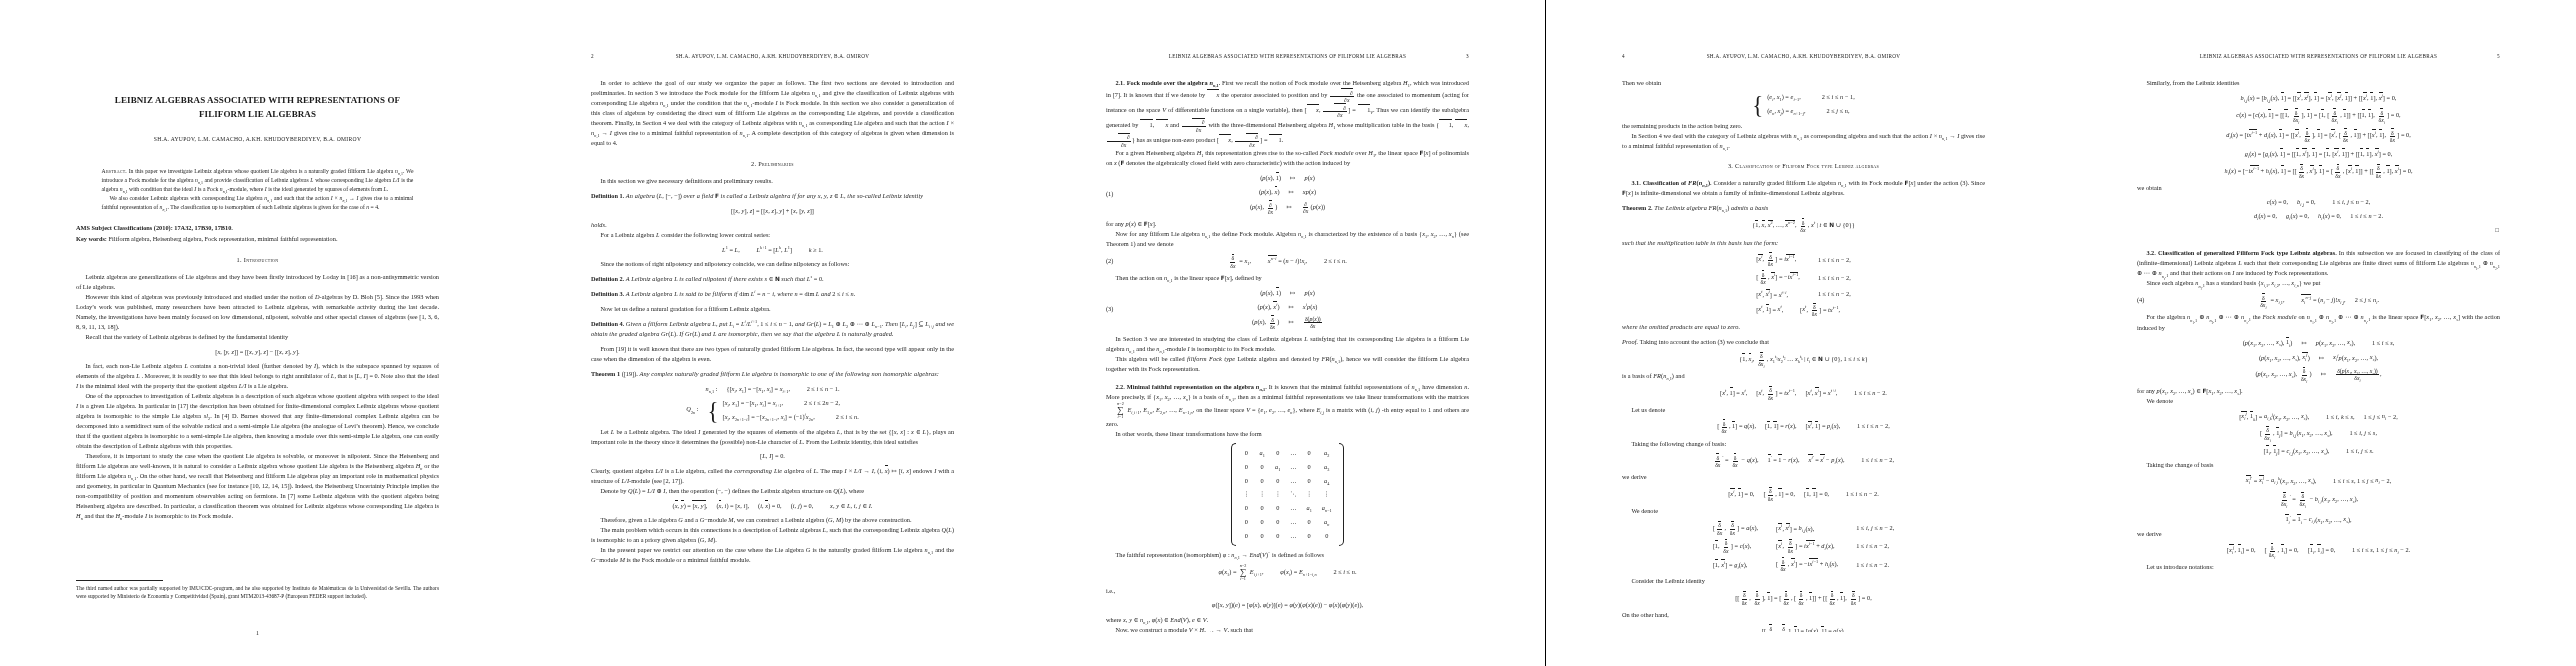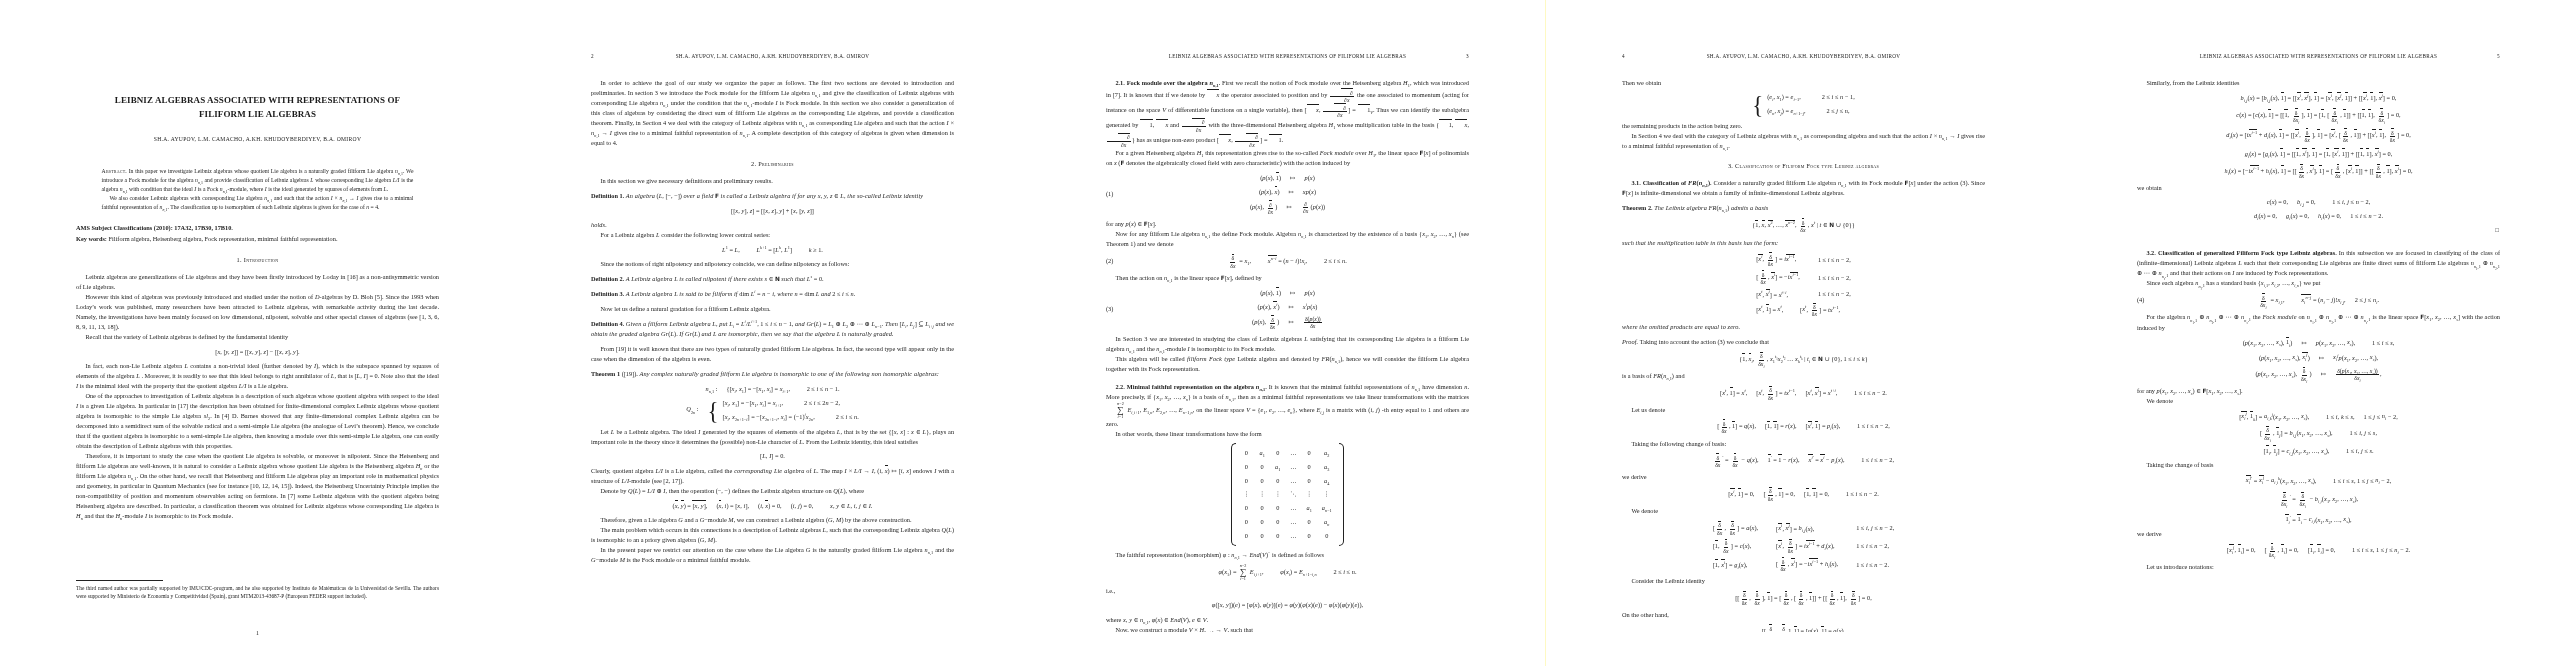--- a/index.html
+++ b/index.html
@@ -1,18 +1,18 @@
 <!DOCTYPE html>
 <html style="font-size:9px"><head>
 <meta charset="utf-8">
 <style>
   *{box-sizing:border-box;margin:0;padding:0}
   html,body{width:2576px;height:667px;background:#fff;}
   body{font-family:"Liberation Serif","DejaVu Serif","DejaVu Sans",serif;color:#1b1b1b;position:relative;overflow:hidden;}
-  .canvas{position:absolute;inset:0;background:#fef9c3;text-decoration:underline;}
+  .canvas{position:absolute;inset:0;background:#000000;text-decoration:underline;}
   .watermark{position:absolute;left:11px;top:603px;transform:rotate(-90deg);transform-origin:0 0;font-size:21px;color:#8a8a8a;white-space:pre;letter-spacing:0.8px;}
   .page{position:absolute;top:0;width:515px;height:667px;background:#fff;}
   .content{position:absolute;left:76px;right:76px;top:53px;height:579px;overflow:hidden;font-size:6.3px;line-height:10px;text-align:justify;}
   .pg1 .content{top:93px;height:487px;}
   .pagehead{position:relative;text-align:center;font-size:5.2px;letter-spacing:0.3px;margin-bottom:18.3px;line-height:6.7px;}
   .pagehead .hl{position:absolute;left:0;top:0}
   .pagehead .hr{position:absolute;right:0;top:0}
   .blk{margin:0}
   .title{font-weight:bold;text-align:center;font-size:9px;line-height:14px;letter-spacing:0.1px;padding:0 15.6px;}
   .authors{text-align:center;font-size:5.6px;letter-spacing:0.3px;margin-top:13.3px;}

